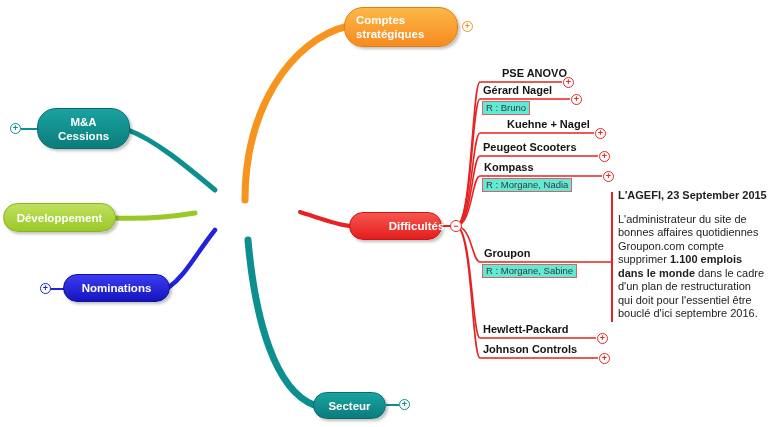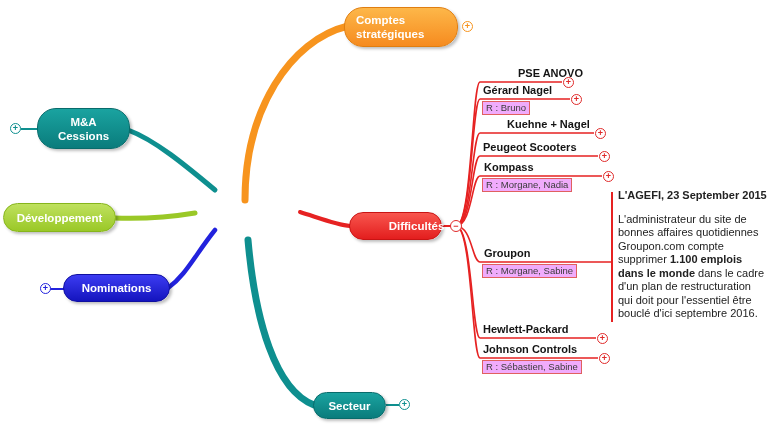--- a/index.html
+++ b/index.html
@@ -29,21 +29,21 @@
     color:#fff; font-weight:bold; font-size:13.5px; line-height:17px;
     display:flex; align-items:center; justify-content:center; text-align:center;
     white-space:pre-line; box-shadow:3px 3px 6px rgba(0,0,0,0.3);
   }
 
   .child-label {
     position:absolute; font-weight:bold; font-size:11px; color:#141414;
     white-space:nowrap; line-height:13px;
   }
   .tag {
-    position:absolute; font-size:9.5px; color:#3a3a3a; background:#f0abfc;
+    position:absolute; font-size:9.5px; color:#3a3a3a; background:#5eead4;
     border:1px solid #E06060; padding:0 3px; line-height:12px; white-space:nowrap;
   }
   .expander {
     position:absolute; width:11px; height:11px; border-radius:50%;
     background:#fff; box-sizing:border-box; display:flex; align-items:center;
     justify-content:center; font-size:9px; font-weight:bold; line-height:9px;
     cursor:pointer;
   }
   .expander.red    { border:1.5px solid #E02A2A; color:#E02A2A; }
   .expander.teal   { border:1.5px solid #0E8F8F; color:#0E8F8F; }
@@ -96,21 +96,21 @@
   <div class="node blue" style="left:63px; top:274px; width:107px; height:28px;">Nominations</div>
   <div class="node red" style="left:349px; top:212px; width:93px; height:28px;padding-left:42px;">Difficultés</div>
   <div class="node teal" style="left:313px; top:392px; width:73px; height:27px;">Secteur</div>
 
   <div class="expander orange" style="left:462px; top:21px;">+</div>
   <div class="expander teal" style="left:10px; top:123px;">+</div>
   <div class="expander blue" style="left:40px; top:283px;">+</div>
   <div class="expander red" style="left:450px; top:220px; width:12px; height:12px;">−</div>
   <div class="expander teal" style="left:399px; top:399px;">+</div>
 
-  <div class="child-label" style="left:506px; top:67px;padding-left:12px;">PSE ANOVO</div>
+  <div class="child-label" style="left:490px; top:67px;padding-left:12px;">PSE ANOVO</div>
   <div class="expander red" style="left:563px; top:77px;">+</div>
 
   <div class="child-label" style="left:483px; top:84px;">Gérard Nagel</div>
   <div class="tag" style="left:482px; top:101px;">R : Bruno</div>
   <div class="expander red" style="left:571px; top:94px;">+</div>
 
   <div class="child-label" style="left:483px; top:118px;margin-left:24px;">Kuehne + Nagel</div>
   <div class="expander red" style="left:595px; top:128px;">+</div>
 
   <div class="child-label" style="left:483px; top:141px;">Peugeot Scooters</div>
@@ -120,21 +120,20 @@
   <div class="tag" style="left:482px; top:178px;">R : Morgane, Nadia</div>
   <div class="expander red" style="left:603px; top:171px;">+</div>
 
   <div class="child-label" style="left:484px; top:247px;">Groupon</div>
   <div class="tag" style="left:482px; top:264px;">R : Morgane, Sabine</div>
 
   <div class="child-label" style="left:483px; top:323px;">Hewlett-Packard</div>
   <div class="expander red" style="left:597px; top:333px;">+</div>
 
   <div class="child-label" style="left:483px; top:343px;">Johnson Controls</div>
-  <div class="tag" style="left:482px; top:360px;">R : Sébastien, Sabine</div>
   <div class="expander red" style="left:599px; top:353px;">+</div>
 
   <div class="note">
     <div class="note-title">L'AGEFI, 23 September 2015</div>
     <div class="note-body"><span>L'administrateur du site de bonnes affaires quotidiennes Groupon.com compte supprimer </span><span class="note-bold">1.100 emplois dans le monde</span><span> dans le cadre d'un plan de restructuration qui doit pour l'essentiel être bouclé d'ici septembre 2016.</span></div>
   </div>
 
 </div>
 
 </body></html>

